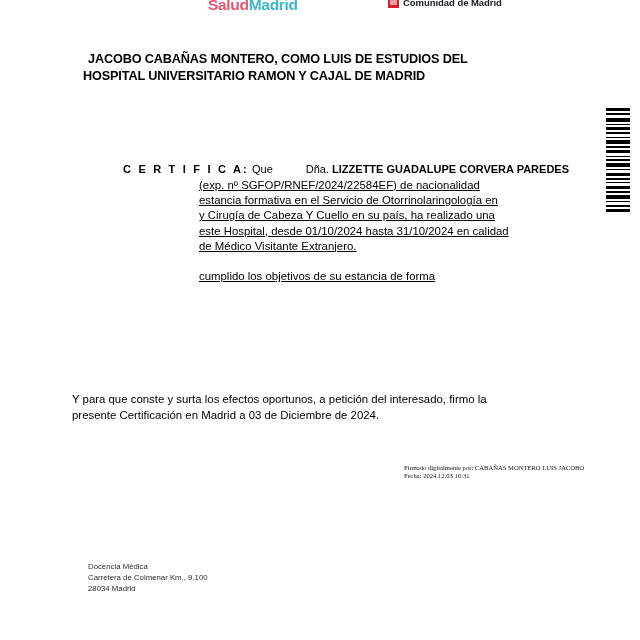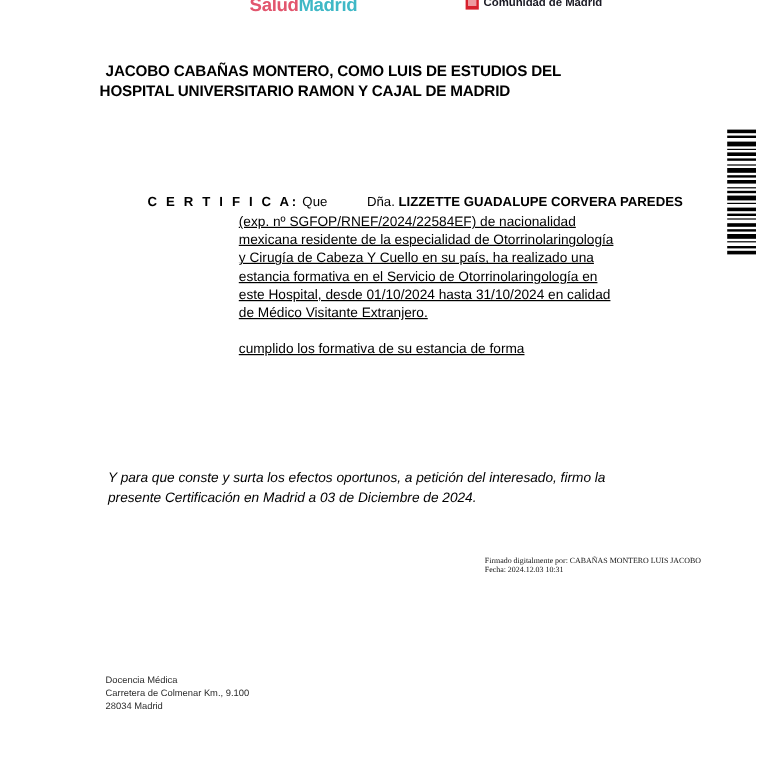--- a/index.html
+++ b/index.html
@@ -109,26 +109,25 @@
     line-height: 15.2px;
     text-decoration: underline;
   }
   .body-block p { margin: 0; }
   .para-gap { height: 15px; }
   .bold { font-weight: bold; }
 
   
   .closing {
     position: absolute;
-    left: 90px;
+    left: 72px;
     top: 392px;
     width: 450px;
     font-size: 11.4px;
     line-height: 15.6px;
-    font-style: italic;
   }
 
   
   .signature {
     position: absolute;
     left: 404px;
     top: 464px;
     font-family: "Liberation Serif", serif;
     font-size: 6.6px;
     line-height: 8.4px;
@@ -187,27 +186,26 @@
   <span>JACOBO CABAÑAS MONTERO, COMO LUIS DE ESTUDIOS DEL</span>
   <span class="l2">HOSPITAL UNIVERSITARIO RAMON Y CAJAL DE MADRID</span>
 </div>
 
 <div class="cert-row">
   <span class="cert-label">C E R T I F I C A:</span><span class="cert-que">Que</span><span class="cert-dna">Dña.</span> <span class="cert-name">LIZZETTE GUADALUPE CORVERA PAREDES</span>
 </div>
 
 <div class="body-block">
   <p>(exp. nº SGFOP/RNEF/2024/22584EF) de nacionalidad</p>
-  <p>mexicana residente de la especialidad de Otorrinolaringología</p>
+  <p>estancia formativa en el Servicio de Otorrinolaringología en</p>
   <p>y Cirugía de Cabeza Y Cuello en su país, ha realizado una</p>
-  <p>estancia formativa en el Servicio de Otorrinolaringología en</p>
   <p>este Hospital, desde 01/10/2024 hasta 31/10/2024 en calidad</p>
   <p>de Médico Visitante Extranjero.</p>
   <div class="para-gap"></div>
-  <p>cumplido los formativa de su estancia de forma</p>
+  <p>cumplido los objetivos de su estancia de forma</p>
 </div>
 
 <div class="closing">
   <div>Y para que conste y surta los efectos oportunos, a petición del interesado, firmo la</div>
   <div>presente Certificación en Madrid a 03 de Diciembre de 2024.</div>
 </div>
 
 <div class="signature">
   <div>Firmado digitalmente por: CABAÑAS MONTERO LUIS JACOBO</div>
   <div>Fecha: 2024.12.03 10:31</div>

